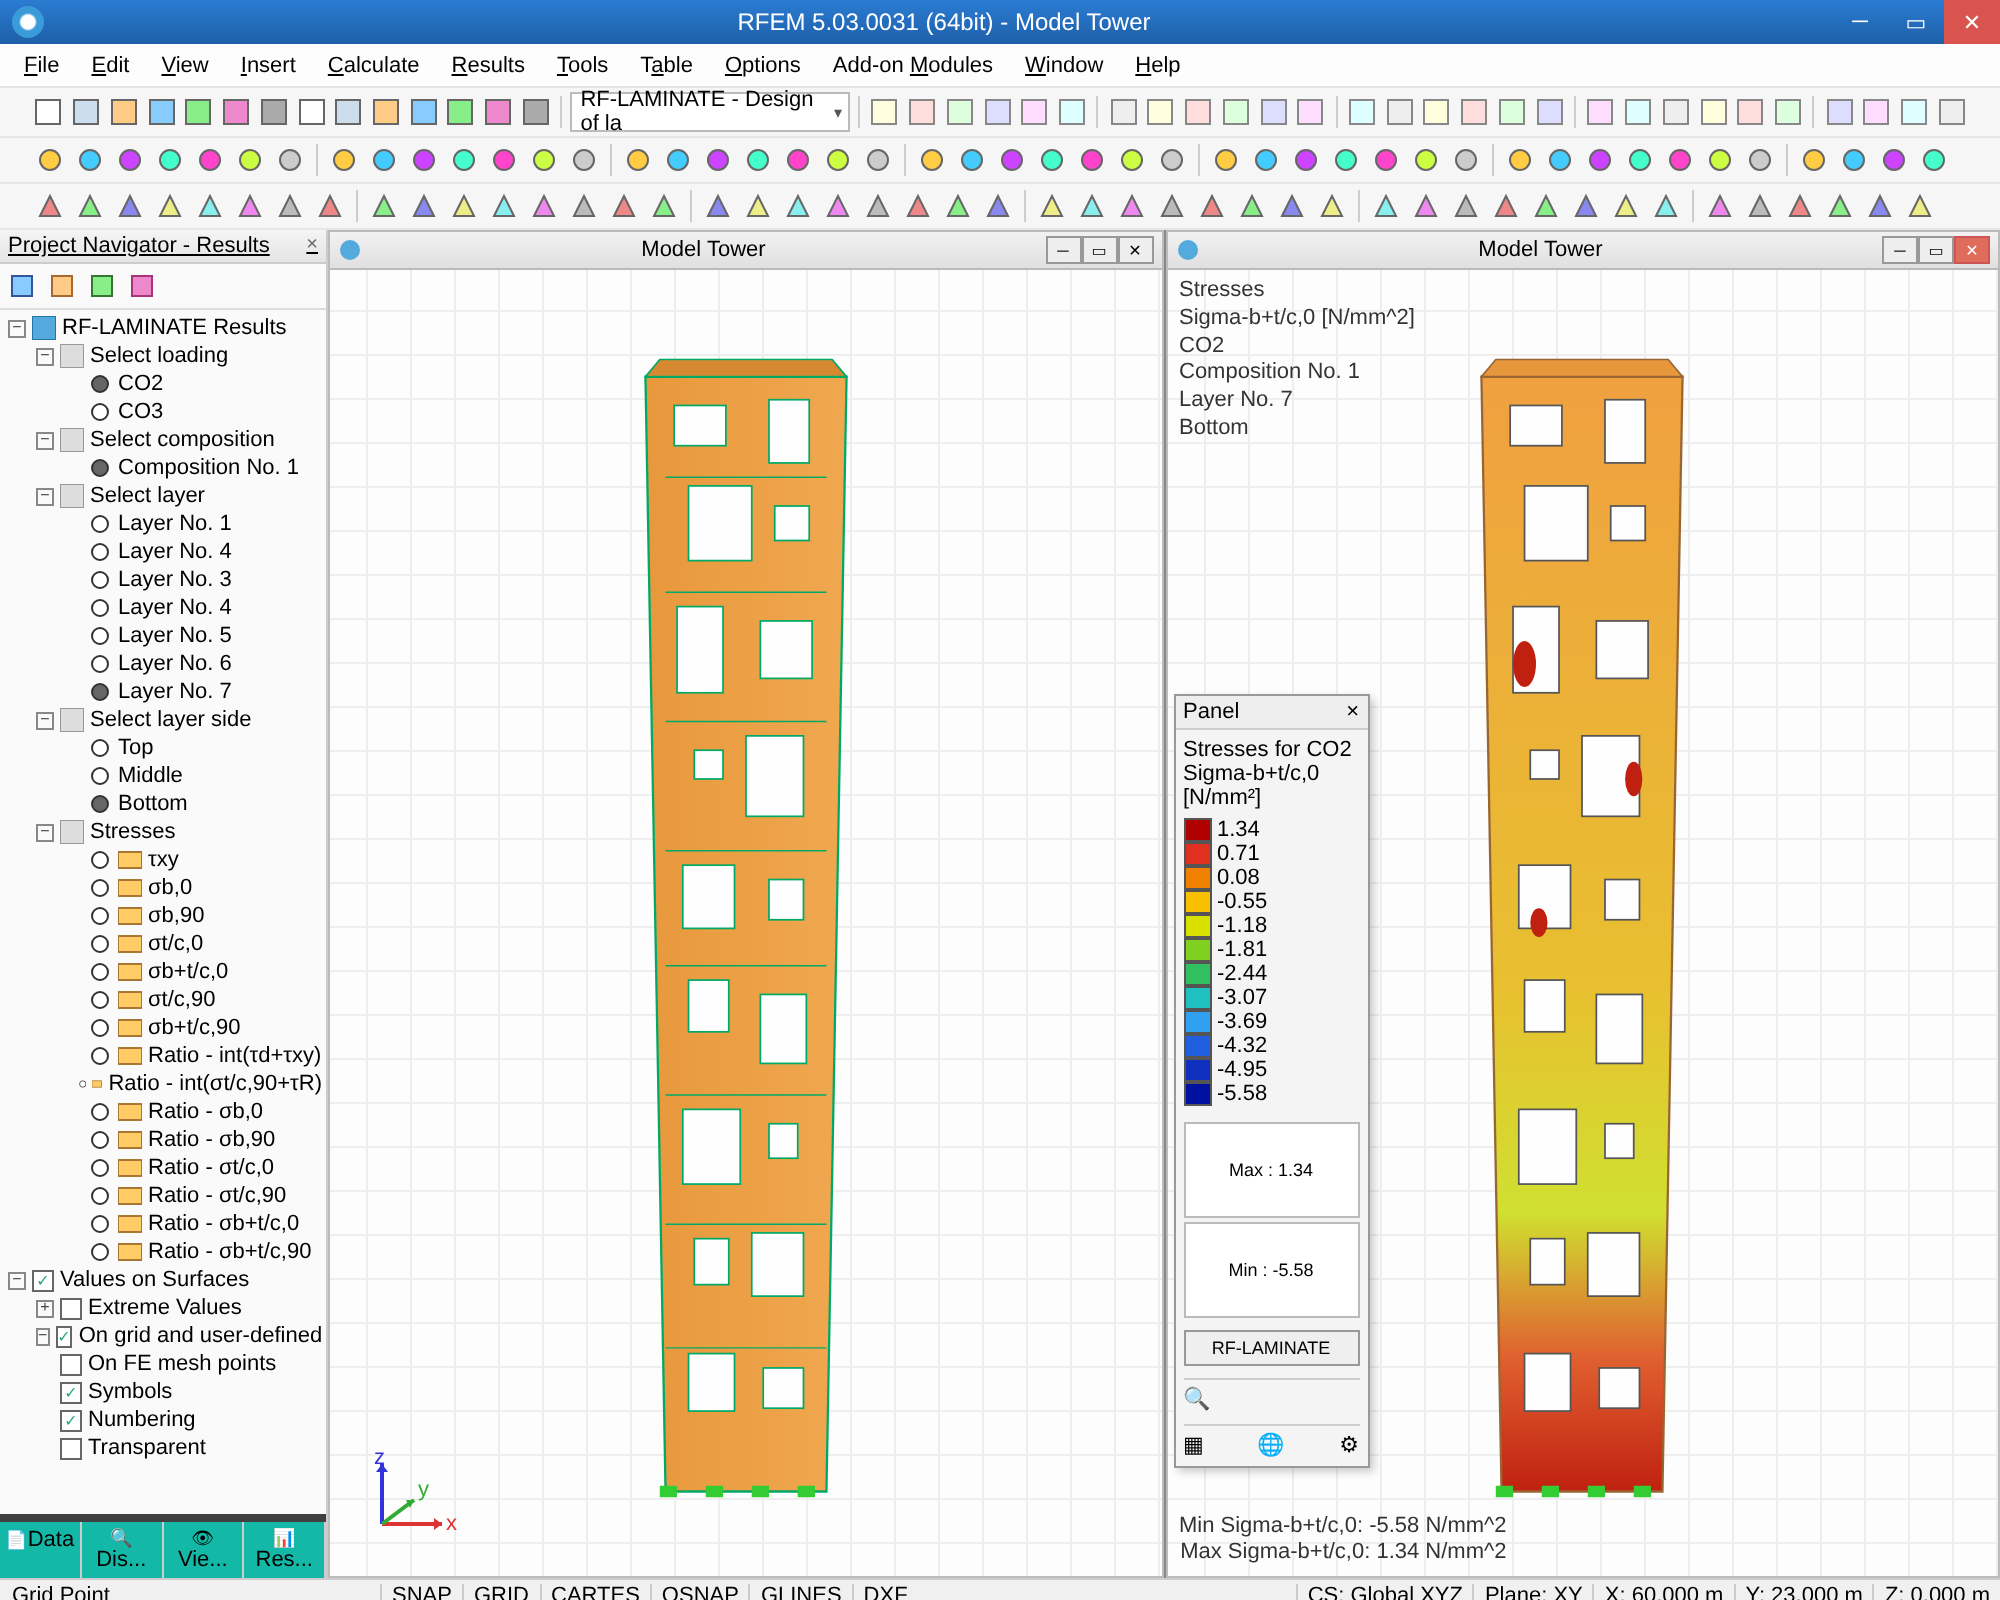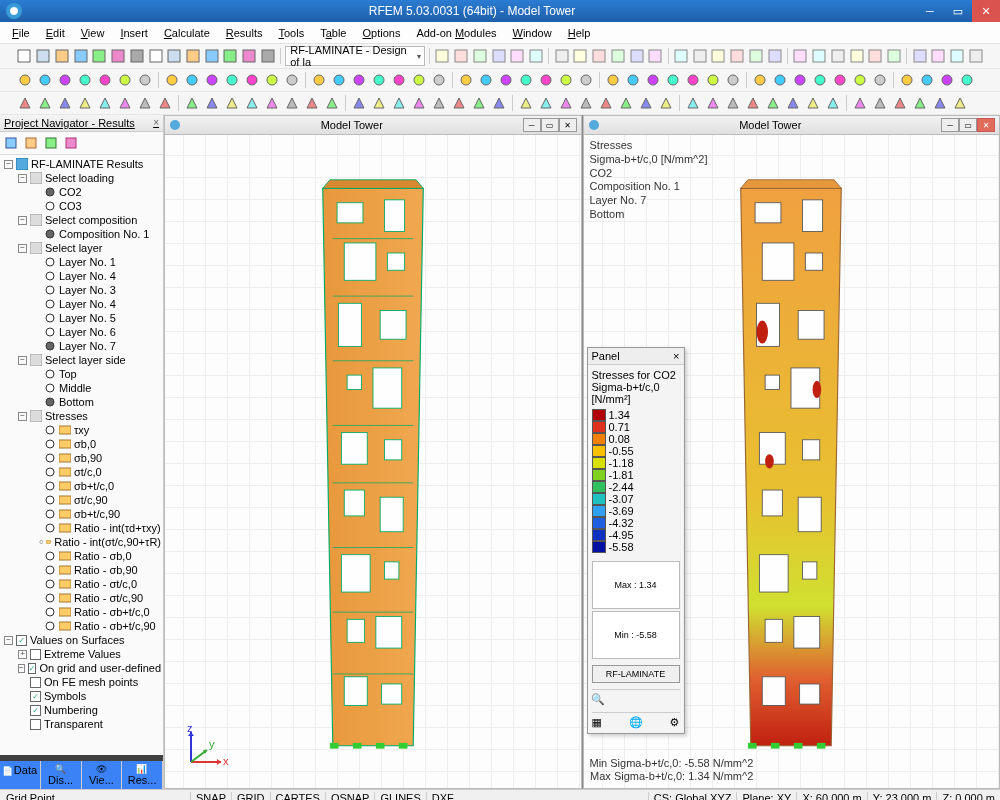--- a/index.html
+++ b/index.html
@@ -25,21 +25,21 @@
 .nav-title { background: linear-gradient(#f5f5f5,#e5e5e5); border-bottom: 1px solid #ccc; padding: 2px 4px; font-size: 11px; display: flex; justify-content: space-between; text-decoration: underline; }
 .nav-title .x { font-size: 10px; color: #666; }
 .nav-tb { display: flex; gap: 2px; padding: 2px; border-bottom: 1px solid #ddd; }
 .tree { flex: 1; overflow: auto; padding: 2px 0; }
 .tree-item { display: flex; align-items: center; padding: 1px 2px; white-space: nowrap; gap: 3px; }
 .tree-item.l1 { padding-left: 4px; } .tree-item.l2 { padding-left: 18px; } .tree-item.l3 { padding-left: 32px; }
 .exp { width: 9px; height: 9px; border: 1px solid #888; display: flex; align-items: center; justify-content: center; font-size: 8px; line-height: 1; color: #444; }
 .exp.none { border: none; }
 .node-ico { width: 12px; height: 12px; }
 .chk { width: 11px; height: 11px; border: 1px solid #666; background: #fff; display: flex; align-items: center; justify-content: center; font-size: 8px; color: #2a7; }
-.nav-tabs { display: flex; border-top: 6px solid #404040; background: #3b82f6; }
+.nav-tabs { display: flex; border-top: 4px solid #404040; background: #14b8a6; }
 .nav-tabs div { flex: 1; padding: 3px 2px; font-size: 9px; text-align: center; border-right: 1px solid #ccc; }
 .viewports { flex: 1; display: flex; background: #888; gap: 1px; border-radius: 30px; }
 .viewport { flex: 1; background: #f8f8f8; display: flex; flex-direction: column; border: 1px solid #bbb; }
 .vp-title { background: linear-gradient(#f2f2f2,#e0e0e0); border-bottom: 1px solid #bbb; display: flex; align-items: center; padding: 2px 4px; gap: 4px; }
 .vp-title .t { flex: 1; text-align: center; }
 .vp-wc { display: flex; gap: 0; }
 .vp-wc div { width: 18px; height: 14px; border: 1px solid #999; background: #eee; display: flex; align-items: center; justify-content: center; font-size: 8px; }
 .vp-wc .cl { background: #e06c5c; color:#fff; border-color:#c55; }
 .vp-body { flex: 1; position: relative; background: #fdfdfd; overflow: hidden; }
 .grid-bg { position: absolute; inset: 0; background-image:

